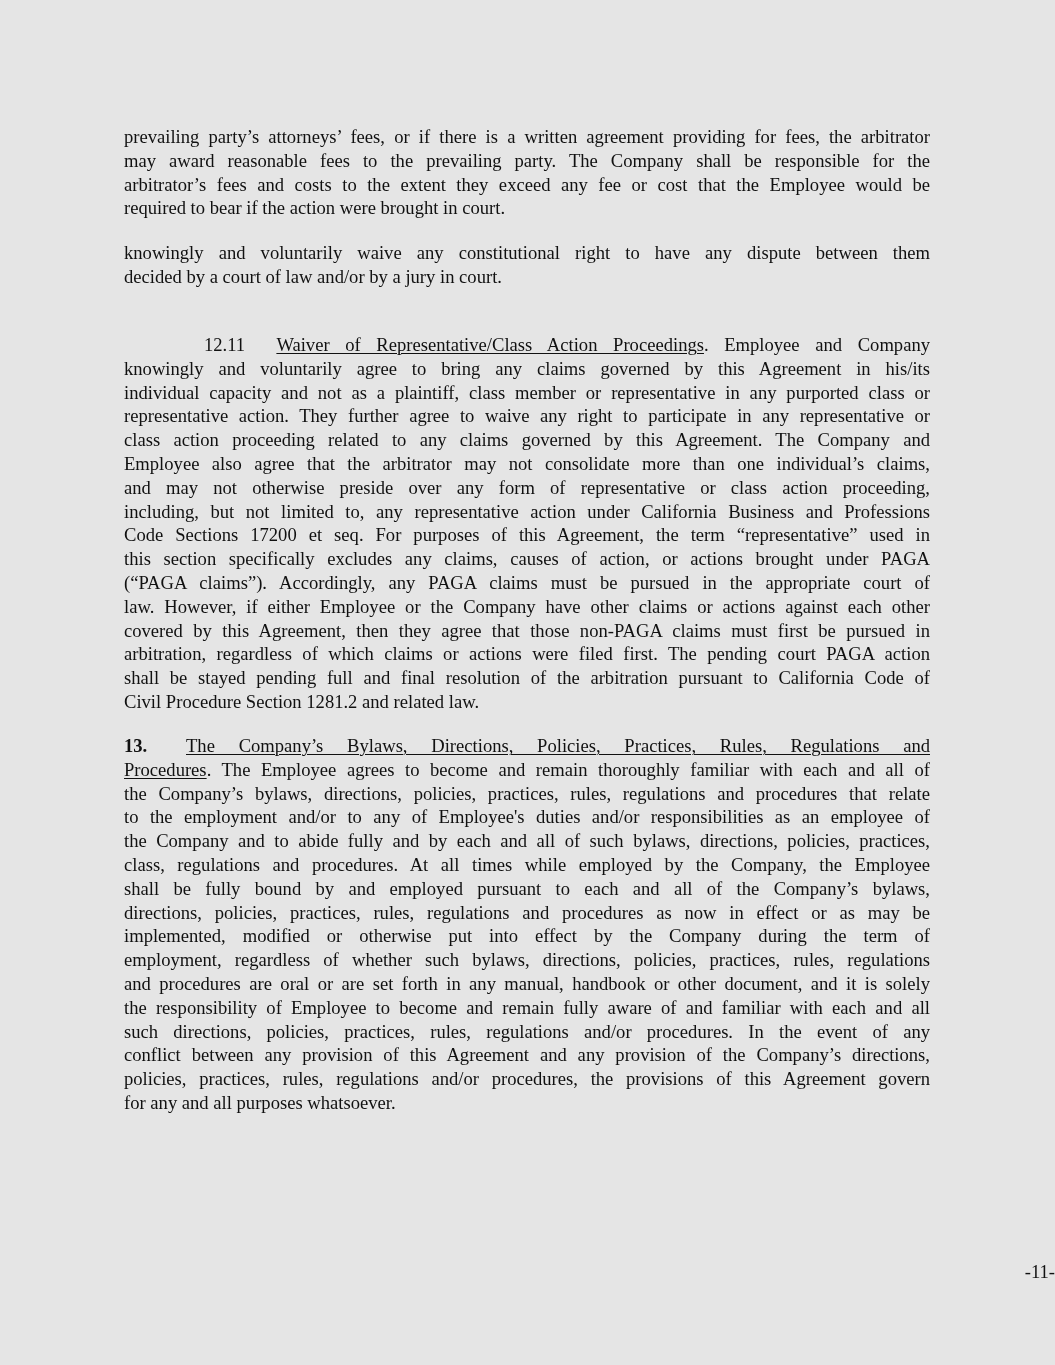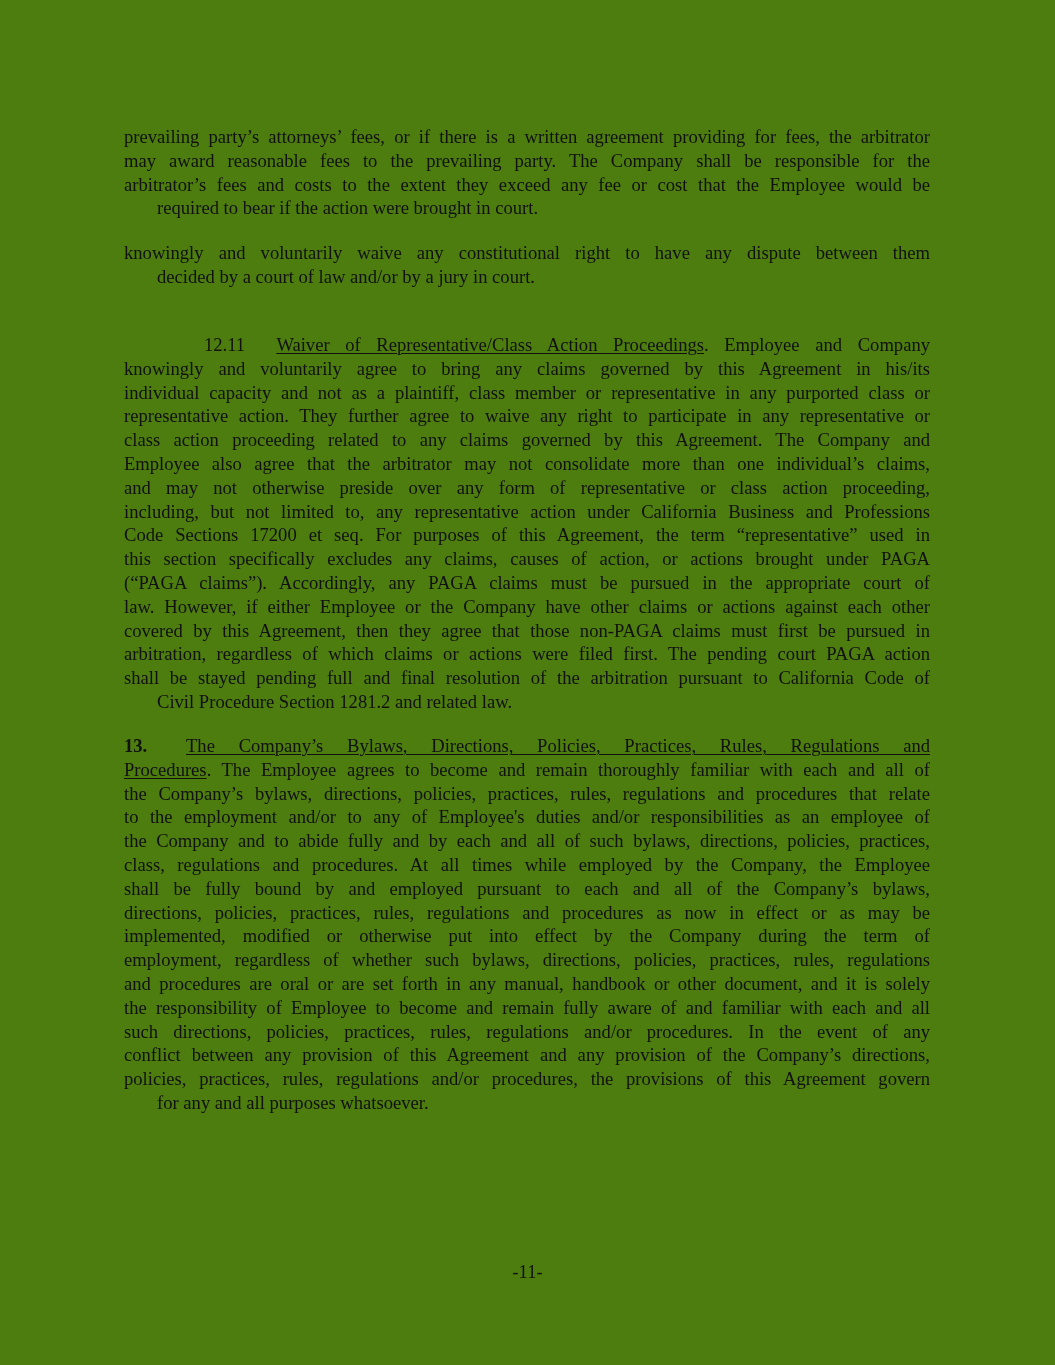--- a/index.html
+++ b/index.html
@@ -1,34 +1,34 @@
 <!DOCTYPE html>
 <html><head>
 <meta charset="utf-8">
 <style>
   html, body { margin: 0; padding: 0; background: #ffffff; }
   body {
     width: 1055px; height: 1365px; position: relative; overflow: hidden;
     font-family: "Liberation Serif", "DejaVu Serif", serif;
     color: #111111;
   }
-  .page { position: absolute; left: 0; top: 0; width: 1055px; height: 1365px; background: #4d7c0f; }
+  .page { position: absolute; left: 0; top: 0; width: 1055px; height: 1365px; background: #e5e5e5; }
   .para { position: absolute; left: 124px; width: 806px; }
   .line {
     display: block; height: 23.8px; line-height: 23.8px;
     font-size: 18.6px; white-space: nowrap;
     text-align: justify; text-align-last: justify;
   }
-  .line.last { text-align-last: left; margin-left: 33px; }
+  .line.last { text-align-last: left; }
   .u { text-decoration: underline; text-underline-offset: 2px; text-decoration-thickness: 1px; }
   .b { font-weight: normal; }
   .indent { display: inline-block; width: 80px; }
   .sec13num { display: inline-block; width: 62px; font-weight: bold; }
   .pgnum {
-    position: absolute; top: 1260px; left: 0; width: 1055px; text-align: center;
+    position: absolute; top: 1260px; left: 0; width: 1055px; text-align: right;
     font-size: 18.6px; line-height: 24px;
   }
 </style>
 </head>
 <body>
 
 <div class="page">
 
   <div class="para" style="top:125px">
     <span class="line">prevailing party’s attorneys’ fees, or if there is a written agreement providing for fees, the arbitrator</span>

